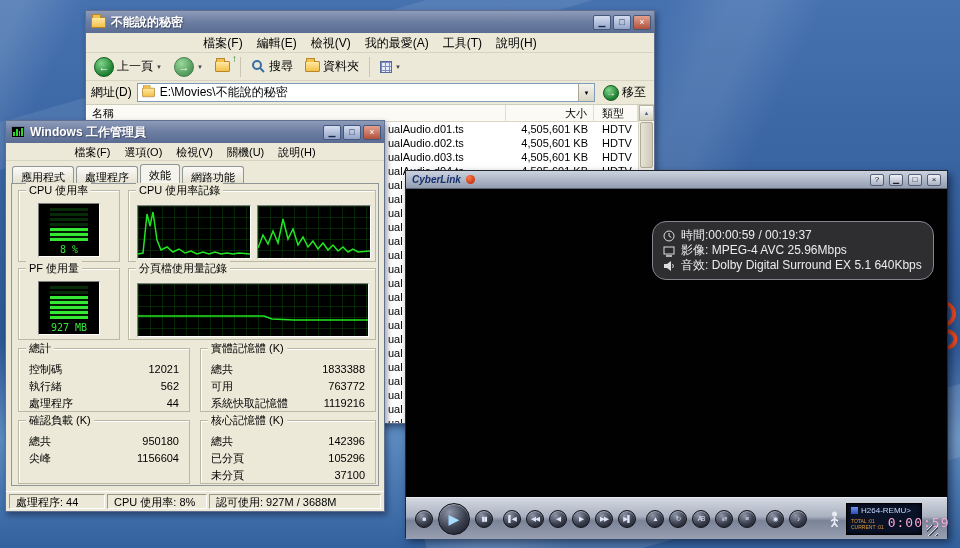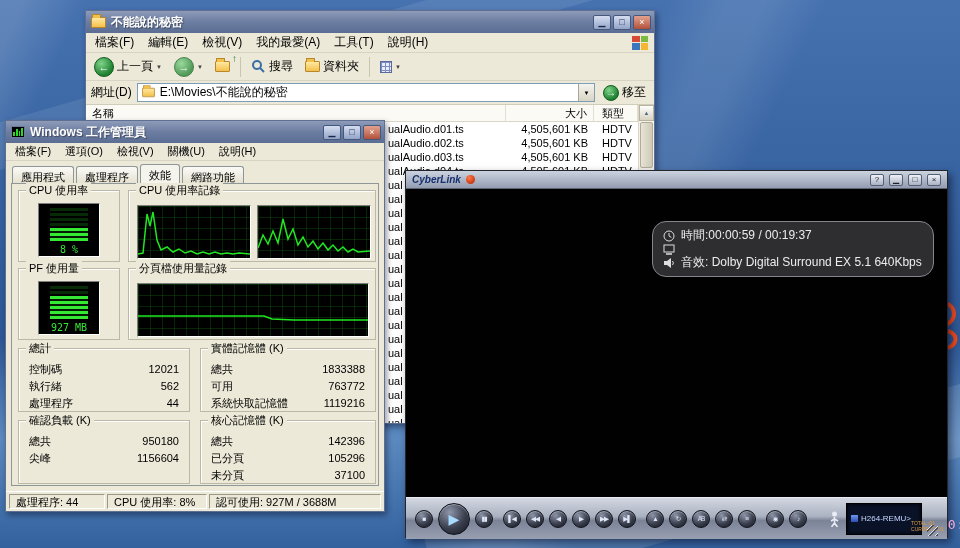--- a/index.html
+++ b/index.html
@@ -13,21 +13,21 @@
 
   
   .xpwin { position:absolute; background:#ece9d8; border:1px solid #5f6f92; box-shadow:2px 3px 6px rgba(0,0,20,.4); }
   .titlebar { height:22px; display:flex; align-items:center; padding:0 3px 0 5px;
     background:linear-gradient(180deg,#8e9bb8 0%,#6c7da2 50%,#5c6d93 100%); color:#fff; }
   .title-text { font-size:12px; font-weight:bold; margin-left:5px; flex:1; white-space:nowrap; overflow:hidden; text-shadow:1px 1px 1px rgba(0,0,0,.4); }
   .winbtns { display:flex; gap:2px; }
   .winbtn { width:18px; height:15px; font-size:9px; line-height:13px; text-align:center; color:#1a2748;
     background:linear-gradient(#d5ddf0,#93a4c8); border:1px solid #44587e; border-radius:2px; cursor:default; }
   .winbtn.close { background:linear-gradient(#e3a28f,#b1513b); color:#fff; }
-  .menubar { height:20px; display:flex; align-items:center; background:#ece9d8; border-bottom:1px solid #d8d4c4; padding:0 2px; }
+  .menubar { height:20px; display:flex; align-items:center; background:#ece9d8; border-bottom:1px solid #d8d4c4; padding:0 2px;flex-direction:column; }
   .menu-items { display:flex; flex:1; }
   .menu-item { font-size:12px; padding:2px 7px; color:#000; }
 
   
   #explorer { left:85px; top:10px; width:570px; height:414px; z-index:1; }
   .folder-ico { position:relative; width:15px; height:11px; background:linear-gradient(#ffe9a2,#f3c04a); border:1px solid #b8872b; border-radius:1px; }
   .folder-ico::before { content:""; position:absolute; top:-4px; left:0; width:7px; height:3px; background:#f3c04a; border:1px solid #b8872b; border-bottom:none; border-radius:1px 1px 0 0; }
   .winlogo { width:16px; height:14px; margin:0 4px; display:grid; grid-template-columns:1fr 1fr; grid-template-rows:1fr 1fr; gap:1px; }
   .winlogo i { display:block; }
   .toolbar { height:28px; display:flex; align-items:center; gap:4px; padding:0 4px; border-bottom:1px solid #d8d4c4; background:#ece9d8; font-size:12px; }
@@ -101,21 +101,21 @@
   .osd-line { display:flex; align-items:center; gap:6px; white-space:nowrap; }
   .controlbar { height:42px; display:flex; align-items:center; padding:0 9px;
     background:linear-gradient(#d3d8e1 0%,#aab1c0 45%,#7b8397 55%,#989fb1 100%); border-top:1px solid #e8ebf2; }
   .cluster { display:flex; align-items:center; gap:5px; margin-right:10px; }
   .pbtn { width:18px; height:18px; border-radius:50%; border:1px solid #10121a; color:#dfe6f5; font-size:6.5px;
     display:flex; align-items:center; justify-content:center; letter-spacing:-1px;
     background:radial-gradient(circle at 35% 28%,#8d95a9,#3a3f4e 55%,#14161e); box-shadow:inset 0 1px 1px rgba(255,255,255,.45); }
   .pbtn.big { width:32px; height:32px; font-size:14px; color:#a8dcff; letter-spacing:0; }
   .person { margin-left:auto; margin-right:6px; }
   .lcd { width:76px; height:32px; background:#0a1228; border:1px solid #000; box-shadow:inset 0 0 4px #000;
-    padding:2px 4px; display:flex; flex-direction:row; justify-content:space-between; }
+    padding:2px 4px; display:flex; flex-direction:column; }
   .lcd-top { display:flex; align-items:center; gap:3px; font-size:8px; color:#c6d7ff; white-space:nowrap; }
   .lcd-ico { width:7px; height:7px; background:linear-gradient(#6f95f0,#2c4eb0); flex:none; }
   .lcd-bottom { display:flex; align-items:flex-end; gap:4px; }
   .lcd-mini { display:flex; flex-direction:column; font-size:5px; line-height:6px; color:#e09a3a; white-space:nowrap; }
   .lcd-time { font:13px "DejaVu Sans Mono",monospace; color:#f9a8d4; letter-spacing:1px; }
   .grip { width:11px; height:11px; margin-left:5px; align-self:flex-end; margin-bottom:3px;
     background:repeating-linear-gradient(135deg,transparent 0 3px,#dfe4ee 3px 4px,#4a4f5c 4px 5px); }
 </style>
 </head>
 <body>
@@ -501,20 +501,21 @@
             <circle cx="6" cy="6" r="5" fill="#2b2b2e" stroke="#ddd" stroke-width="1"></circle>
             <path d="M6 3v3l2.4 1.4" fill="none" stroke="#ddd" stroke-width="1"></path>
           </svg>
           <span>時間:00:00:59 / 00:19:37</span>
         </div>
         <div class="osd-line">
           <svg width="12" height="12">
             <rect x="1" y="2" width="10" height="7" fill="#2b2b2e" stroke="#ddd" stroke-width="1"></rect>
             <line x1="3" y1="11" x2="9" y2="11" stroke="#ddd" stroke-width="1.5"></line>
           </svg>
+          <span>影像: MPEG-4 AVC  25.96Mbps</span>
         </div>
         <div class="osd-line">
           <svg width="12" height="12">
             <polygon points="1,4 4,4 8,1 8,11 4,8 1,8" fill="#ddd"></polygon>
             <path d="M9.5 4 a3 3 0 0 1 0 4" fill="none" stroke="#ddd" stroke-width="1"></path>
           </svg>
           <span>音效: Dolby Digital Surround EX 5.1   640Kbps</span>
         </div>
       </div>
     </div>

